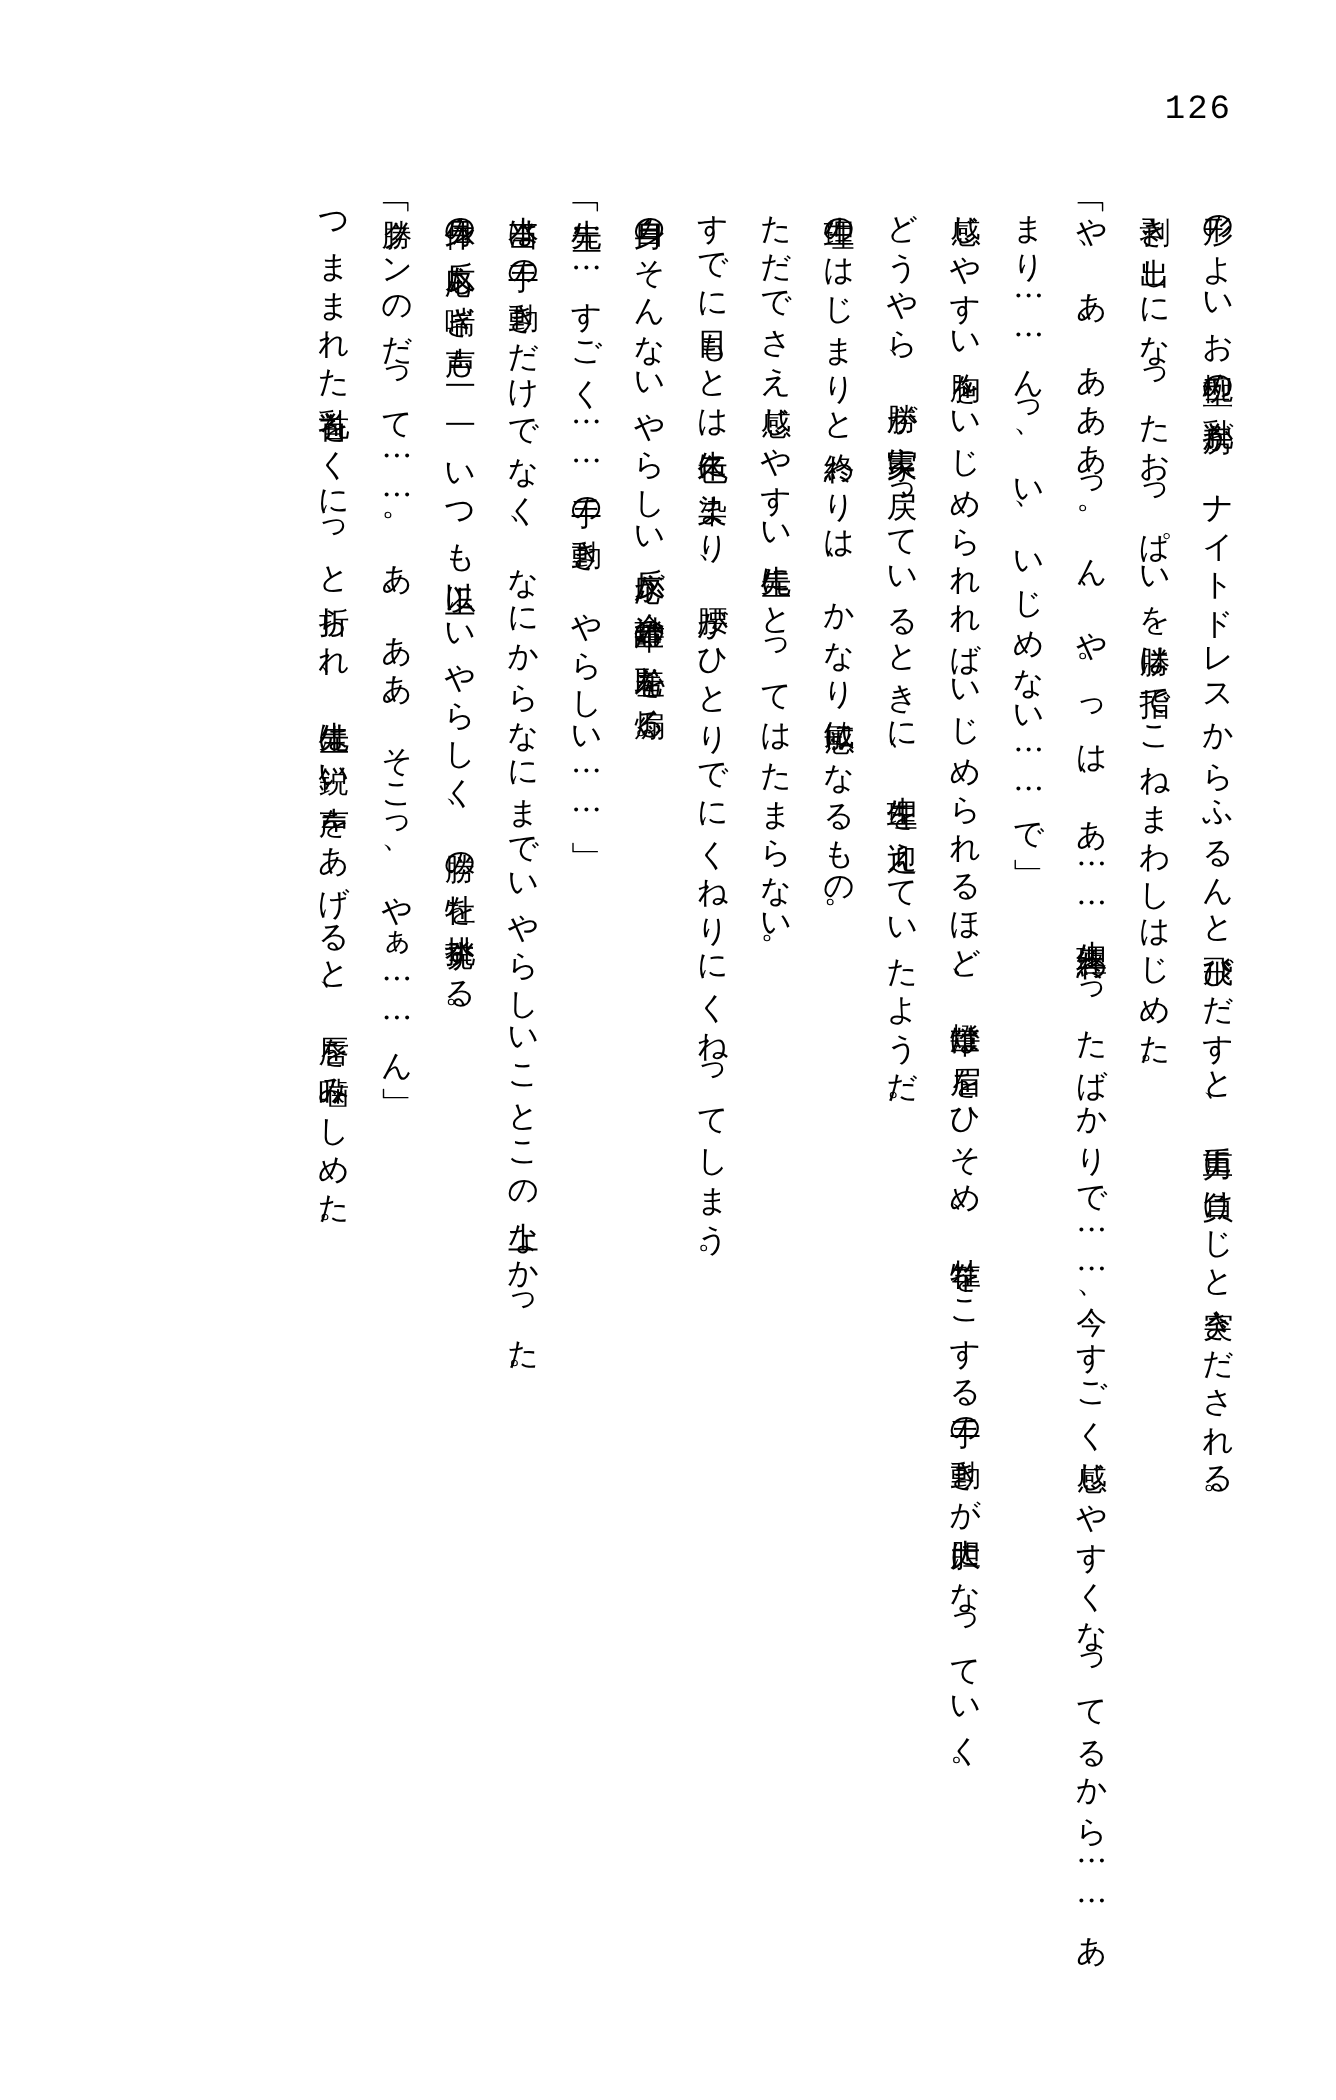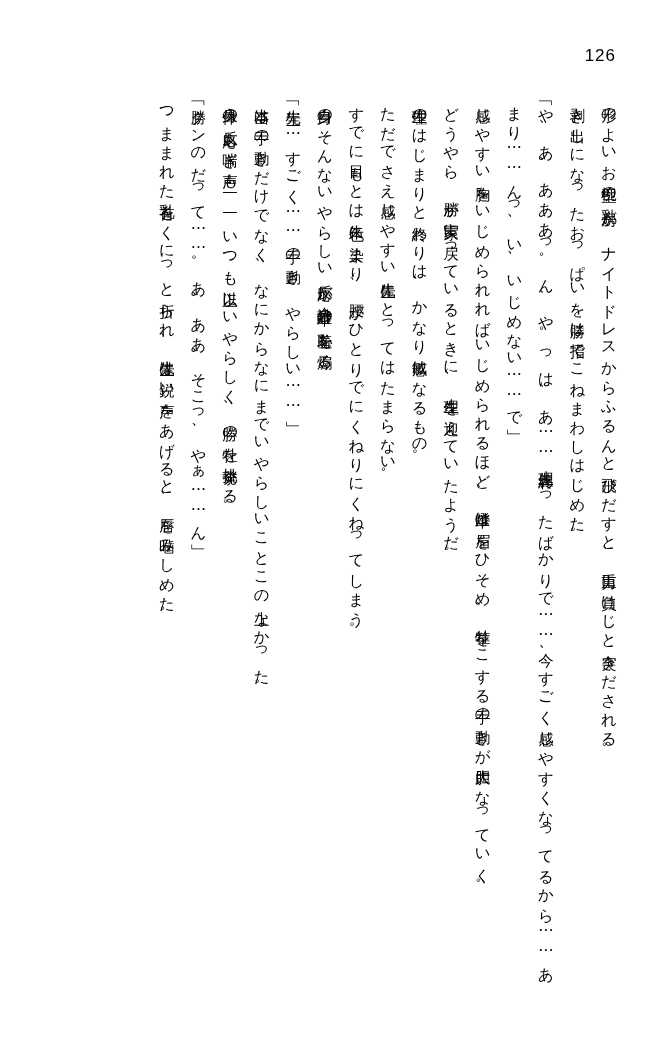--- a/index.html
+++ b/index.html
@@ -21,21 +21,21 @@
     height: 1050px;
     box-sizing: border-box;
   }
 
   .page-number {
     position: absolute;
     top: 46px;
     right: 52px;
     font-size: 17px;
     letter-spacing: 1px;
-    font-family: Liberation Sans, sans-serif;
+    font-family: Liberation Mono, monospace;
   }
 
   .body-text {
     position: absolute;
     top: 96px;
     right: 44px;
     left: 44px;
     height: 880px;
     writing-mode: vertical-rl;
     text-orientation: upright;

